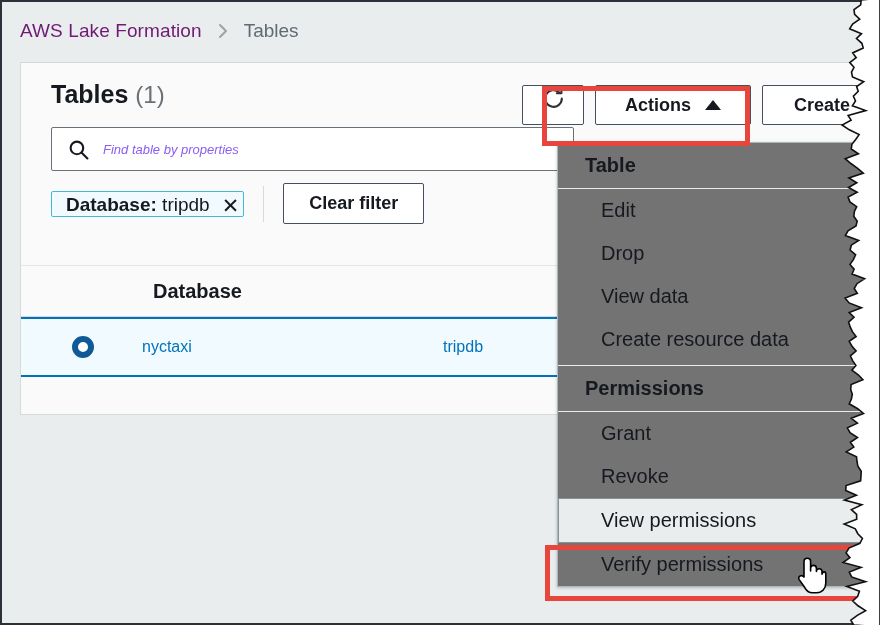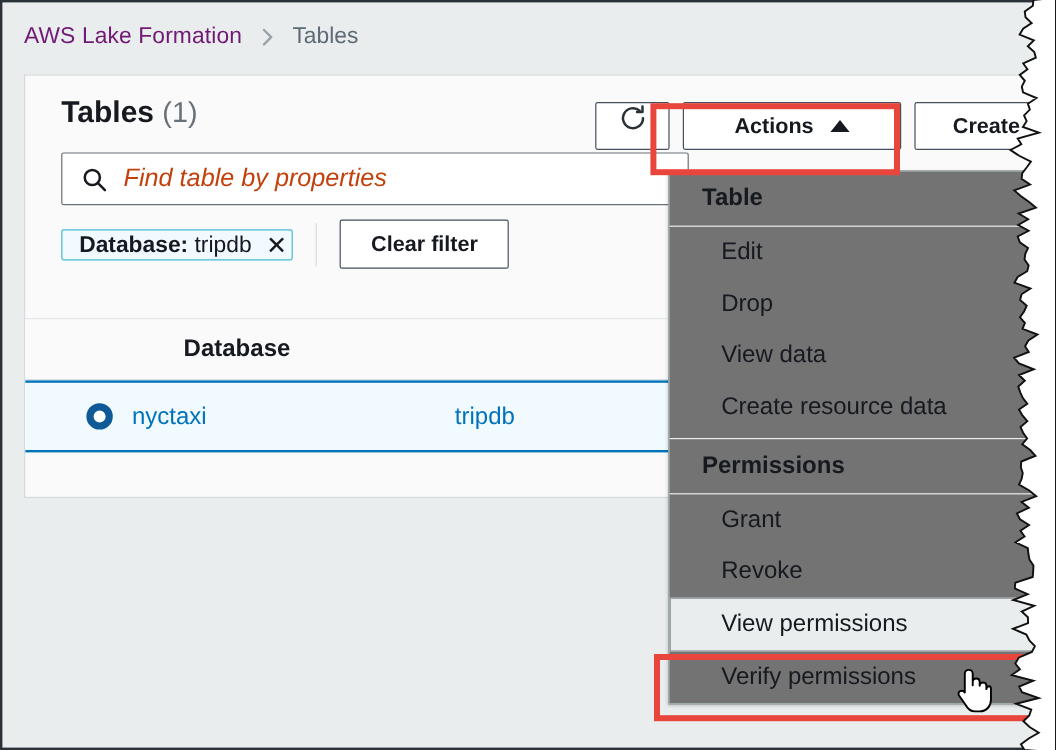--- a/index.html
+++ b/index.html
@@ -93,21 +93,21 @@
     padding: 0 18px;
     height: 40px;
     line-height: 38px;
     cursor: pointer;
     white-space: nowrap;
     display: inline-flex;
     align-items: center;
     justify-content: center;
   }
   .btn-icon { padding: 0; width: 62px; }
-  .btn-actions { width: 182px; gap: 14px; }
+  .btn-actions { width: 156px; gap: 14px; }
   .btn-create  { width: 120px; }
 
   .caret-up {
     width: 0; height: 0;
     border-left: 8px solid transparent;
     border-right: 8px solid transparent;
     border-bottom: 10px solid #16191f;
     display: inline-block;
   }
 
@@ -124,22 +124,22 @@
     display: flex; align-items: center;
     cursor: text;
   }
   .search-icon {
     margin-left: 16px;
     width: 21px; height: 21px;
     flex: none;
   }
   .search-placeholder {
     margin-left: 14px;
-    color: #c2410c;
-    font-size: 21px;
+    color: #8b5cf6;
+    font-size: 13px;
     font-style: italic;
   }
 
   .token-row {
     position: absolute;
     left: 30px; top: 52px;
     display: flex; align-items: center;
   }
   .token {
     height: 26px;
@@ -210,21 +210,21 @@
 
   .tbl-row {
     position: relative;
     height: 60px;
     background: #f1faff;
     border-top: 2px solid #0073bb;
     border-bottom: 2px solid #0073bb;
     display: flex; align-items: center;
     cursor: pointer;
   }
-  .td { font-size: 20px; color: #0073bb; white-space: nowrap; }
+  .td { font-size: 16px; color: #0073bb; white-space: nowrap; margin-left: 32px; }
   .radio {
     width: 22px; height: 22px;
     border-radius: 50%;
     border: 6px solid #0f5a96;
     background: #ffffff;
     margin-left: 51px;
     box-sizing: border-box;
     flex: none;
     cursor: pointer;
   }

